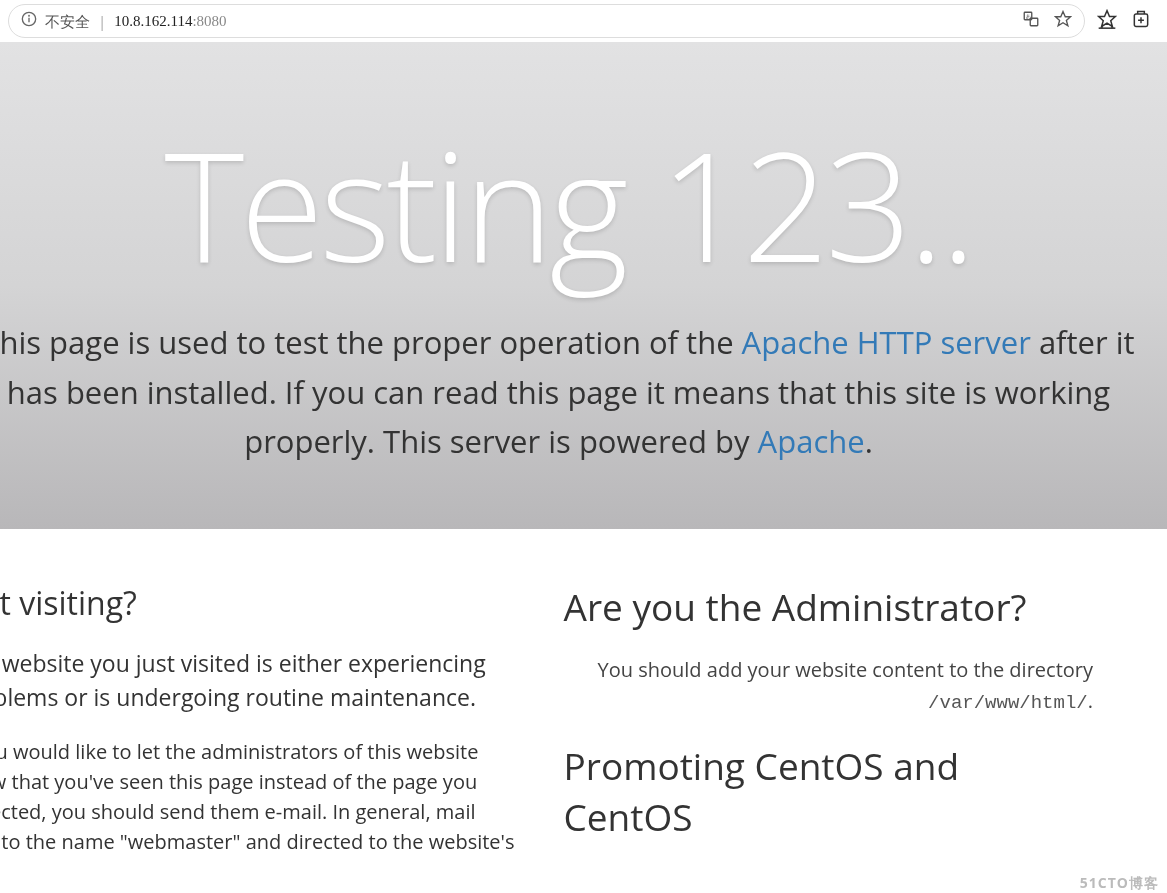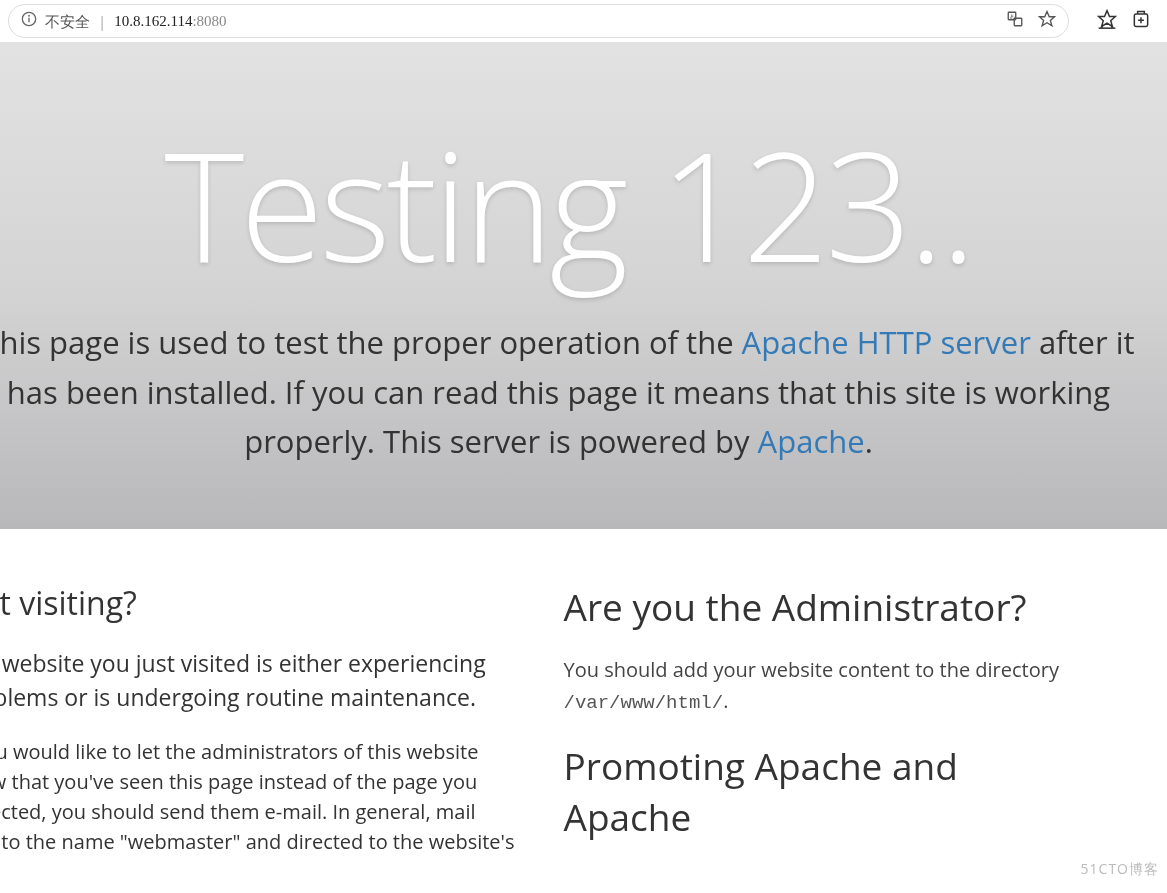--- a/index.html
+++ b/index.html
@@ -11,21 +11,21 @@
       background: #fff;
     }
     
     
     .browser-bar {
       display: flex;
       align-items: center;
       height: 42px;
       background: #fff;
       padding: 4px 8px;
-      gap: 20px;
+      gap: 4px;
     }
     .address-bar {
       display: flex;
       align-items: center;
       flex: 1;
       height: 34px;
       background: #fff;
       border: 1px solid #ddd;
       border-radius: 18px;
       padding: 0 12px;
@@ -92,33 +92,34 @@
       color: #333;
       margin-bottom: 22px;
     }
     .content p {
       font-size: 23px;
       color: #333;
       line-height: 1.5;
       margin-bottom: 22px;
     }
     .col-right h2 { font-size: 37px; }
-    .col-right p { font-size: 20px; color: #444; line-height: 1.55; }
+    .col-right p { font-size: 20px; color: #444; line-height: 1.55; text-align: right; }
     .content code {
       font-family: "Courier New", monospace;
       font-size: 19px;
       color: #555;
     }
     .watermark {
       position: absolute;
       right: 8px;
-      bottom: 14px;
+      bottom: 0;
       font-size: 14px;
       color: #bbb;
       letter-spacing: 1px;
+      font-weight: bold;
     }
     .page-wrap { position: relative; height: 851px; overflow: hidden; }
   </style>
 </head>
 <body>
 
 <div class="browser-bar">
   <div class="address-bar">
     <span class="info-icon">
       <svg viewBox="0 0 24 24" fill="none" stroke="#666" stroke-width="2">
@@ -181,19 +182,19 @@
     <div class="col-left">
       <h2>Just visiting?</h2>
       <p>The website you just visited is either experiencing problems or is undergoing routine maintenance.</p>
       <p style="font-size:20px;">If you would like to let the administrators of this website know that you've seen this page instead of the page you expected, you should send them e-mail. In general, mail sent to the name "webmaster" and directed to the website's</p>
     </div>
     <div class="col-right">
       <h2>Are you the Administrator?</h2>
       <p>
         <span>You should add your website content to the directory </span><code>/var/www/html/</code><span>.</span>
       </p>
-      <h2>Promoting Apache and Apache</h2>
+      <h2>Promoting CentOS and CentOS</h2>
 
     </div>
   </div>
 
   <div class="watermark">51CTO博客</div>
 </div>
 
 </body></html>

